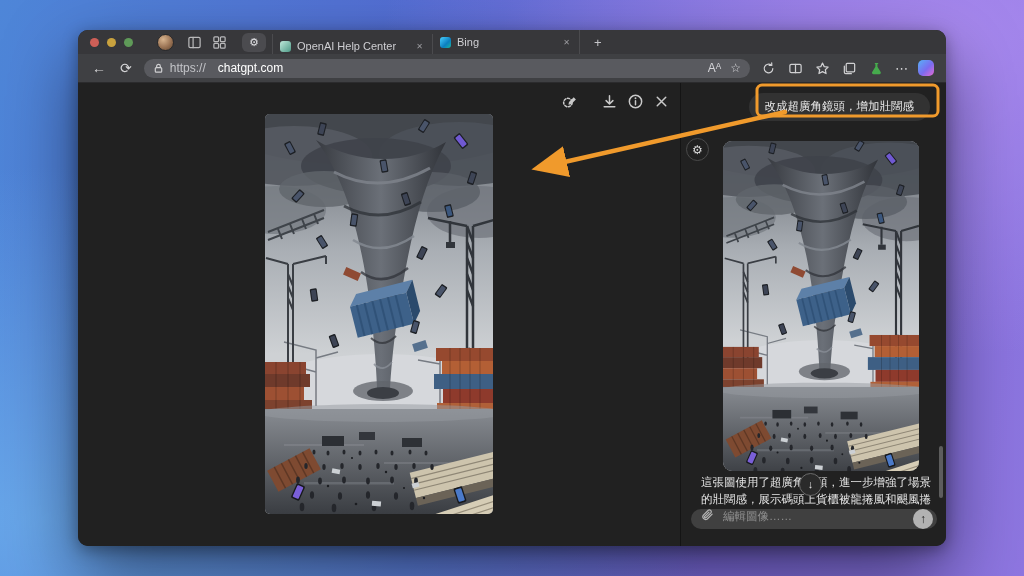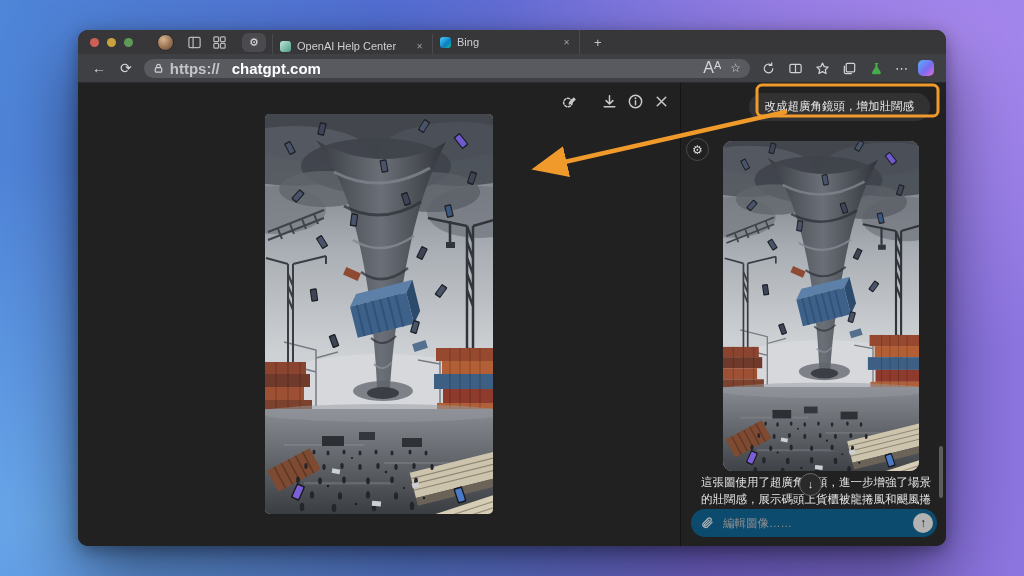--- a/index.html
+++ b/index.html
@@ -36,24 +36,24 @@
   .tab-label{white-space:nowrap;overflow:hidden;text-overflow:ellipsis;max-width:100px;}
   .tab-close{color:#9b9b9f;font-size:8px;margin-left:auto;padding:2px;}
   .newtab{color:#c6c6ca;font-size:13px;margin-left:10px;padding:0 4px;}
 
   
   .toolbar{height:28px;background:#3f4043;border-bottom:1px solid #2b2b2d;display:flex;align-items:center;
     padding:0 12px;gap:10px;flex:0 0 auto;}
   .nav-btn{color:#d6d6d8;font-size:14px;line-height:1;padding:0 2px;}
   .url-pill{flex:1;height:19px;background:#595a5f;border-radius:10px;display:flex;align-items:center;
     padding:0 9px;gap:6px;min-width:0;}
-  .url-text{font-size:15px;color:#c3c4c8;white-space:nowrap;overflow:hidden;display:flex;min-width:0;font-weight:bold;}
+  .url-text{font-size:12px;color:#c3c4c8;white-space:nowrap;overflow:hidden;display:flex;min-width:0;}
   .url-domain{color:#ffffff;padding-left:12px;}
   .pill-right{margin-left:auto;display:flex;align-items:center;gap:9px;color:#d4d4d8;}
-  .pill-glyph{font-size:16px;line-height:1;}
+  .pill-glyph{font-size:12px;line-height:1;}
   .tb-icon{width:17px;height:17px;display:flex;align-items:center;justify-content:center;flex:0 0 auto;}
   .tb-glyph{color:#d2d2d4;font-size:13px;line-height:1;}
   .copilot{width:16px;height:16px;border-radius:5px;background:linear-gradient(135deg,#58b0f6,#7a6cf0 55%,#e66ad2);}
 
   
   .content{flex:1;display:flex;min-height:0;}
   .viewer{width:602px;position:relative;background:#212121;flex:0 0 auto;}
   .viewer-toolbar{position:absolute;top:10px;right:10px;display:flex;gap:9px;align-items:center;}
   .vt-icon{width:17px;height:17px;}
   .vt-icon.gap{margin-right:14px;}
@@ -63,22 +63,22 @@
   .prompt-bubble{position:absolute;top:10px;right:16px;background:#323232;color:#ececec;
     font-size:11.5px;line-height:1;padding:8px 16px;border-radius:15px;white-space:nowrap;}
   .gear-avatar{position:absolute;left:5px;top:55px;width:21px;height:21px;border-radius:50%;
     border:1px solid #4a4a4a;color:#d9d9d9;font-size:12px;display:flex;align-items:center;justify-content:center;}
   .thumb{position:absolute;left:42px;top:58px;width:196px;height:330px;border-radius:9px;overflow:hidden;}
   .scroll-down{position:absolute;left:118px;top:390px;width:21px;height:21px;border-radius:50%;
     background:#2a2a2a;border:1px solid #6a6a6a;color:#e2e2e2;font-size:11px;line-height:1;
     display:flex;align-items:center;justify-content:center;z-index:3;}
   .response{position:absolute;left:20px;top:391px;width:238px;margin:0;color:#e6e6e6;
     font-size:11.5px;line-height:16.5px;}
-  .input-bar{position:absolute;left:10px;top:426px;width:246px;height:28px;background:#0c4a6e;
-    border-radius:14px;display:flex;align-items:center;padding:0 4px 0 10px;gap:7px;box-sizing:border-box;}
+  .input-bar{position:absolute;left:10px;top:426px;width:246px;height:20px;background:#404040;
+    border-radius:14px;display:flex;align-items:flex-start;padding:0 4px 0 10px;gap:7px;box-sizing:border-box;}
   .chat-input{flex:1;background:transparent;border:none;outline:none;color:#cfcfcf;font-size:11.5px;min-width:0;
     font-family:"Liberation Sans","DejaVu Sans",sans-serif;}
   .chat-input::placeholder{color:#8f8f8f;}
   .send-btn{width:20px;height:20px;border-radius:50%;background:#b2b2b2;color:#1c1c1c;font-size:12px;
     display:flex;align-items:center;justify-content:center;flex:0 0 auto;}
   .scrollbar-thumb{position:absolute;right:3px;top:363px;width:4px;height:52px;border-radius:2px;background:#5d5d5d;}
 
   
   .annotations{position:absolute;left:0;top:0;width:1024px;height:576px;pointer-events:none;z-index:50;}
   .annot-stroke{stroke:var(--c-annotation);}

